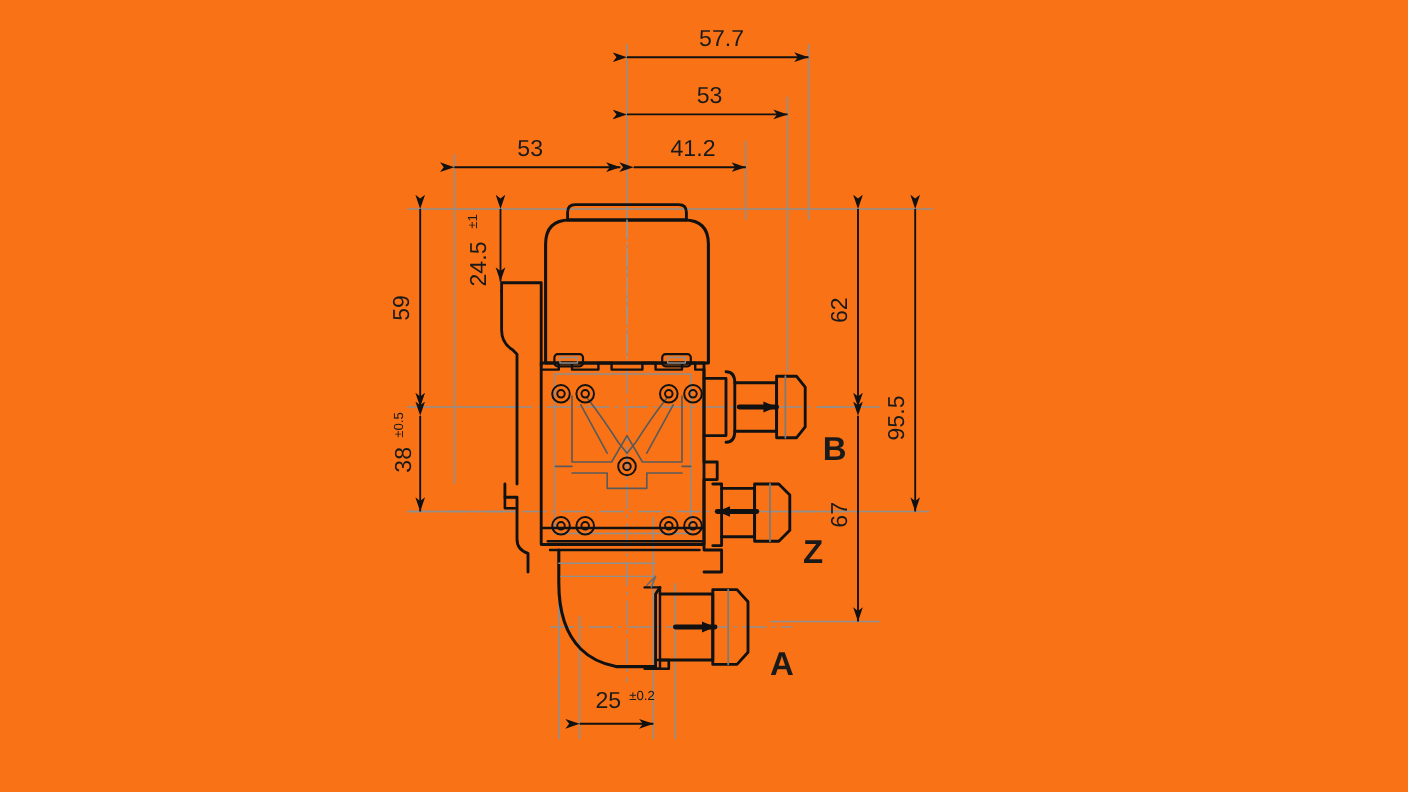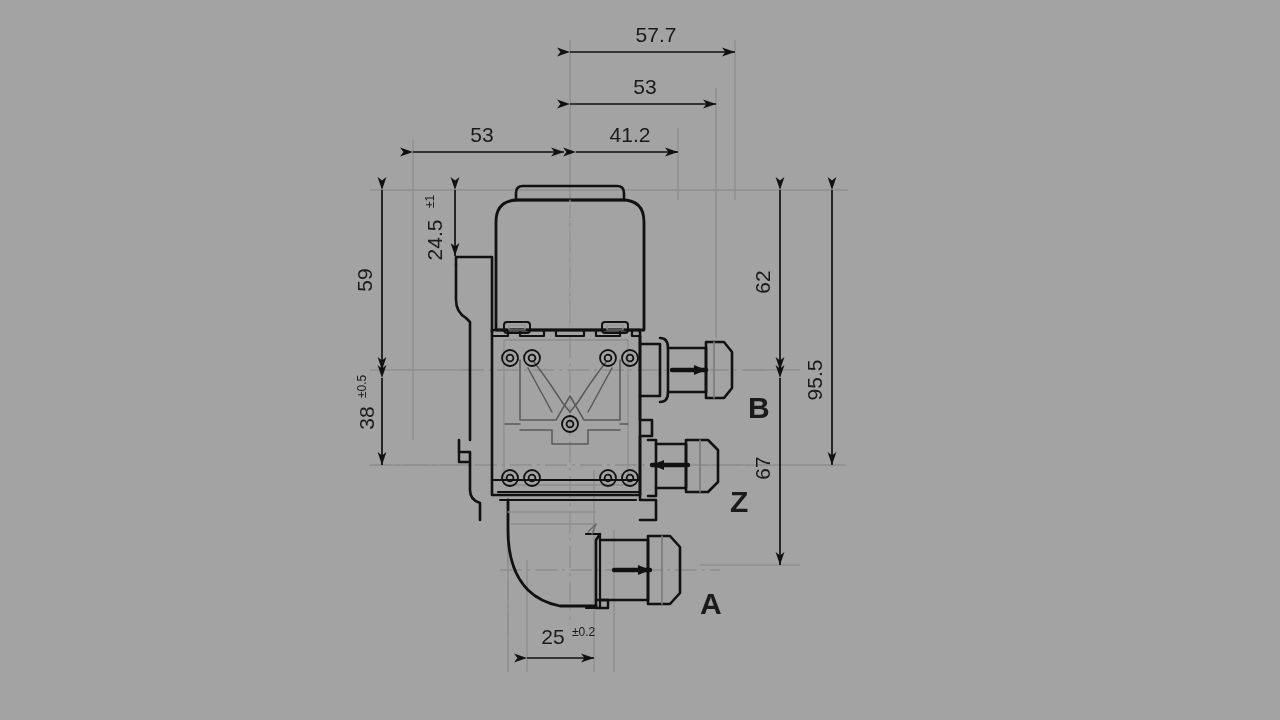--- a/index.html
+++ b/index.html
@@ -9,21 +9,21 @@
     background: #ffffff;
     width: 1280px;
     height: 720px;
     overflow: hidden;
     font-family: "Liberation Sans", sans-serif;
   }
   #drawing-root {
     position: relative;
     width: 1280px;
     height: 720px;
-    background: #a3a3a3;
+    background: #f97316;
   }
   svg.dwg {
     position: absolute;
     top: 0;
     left: 0;
     width: 1280px;
     height: 720px;
     display: block;
   }
   text {

